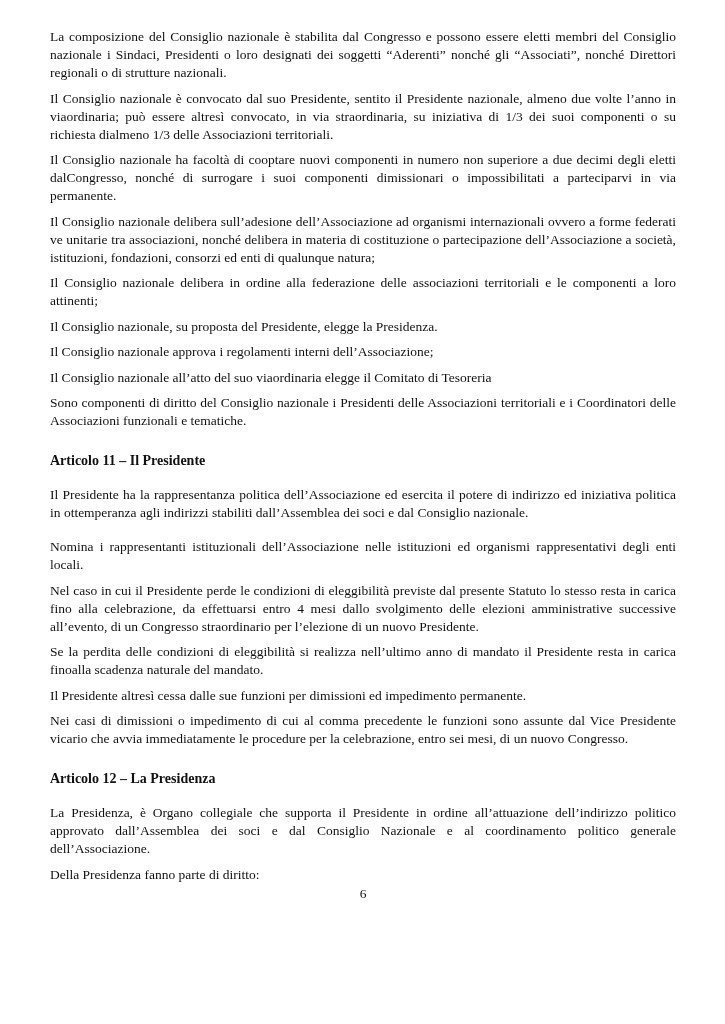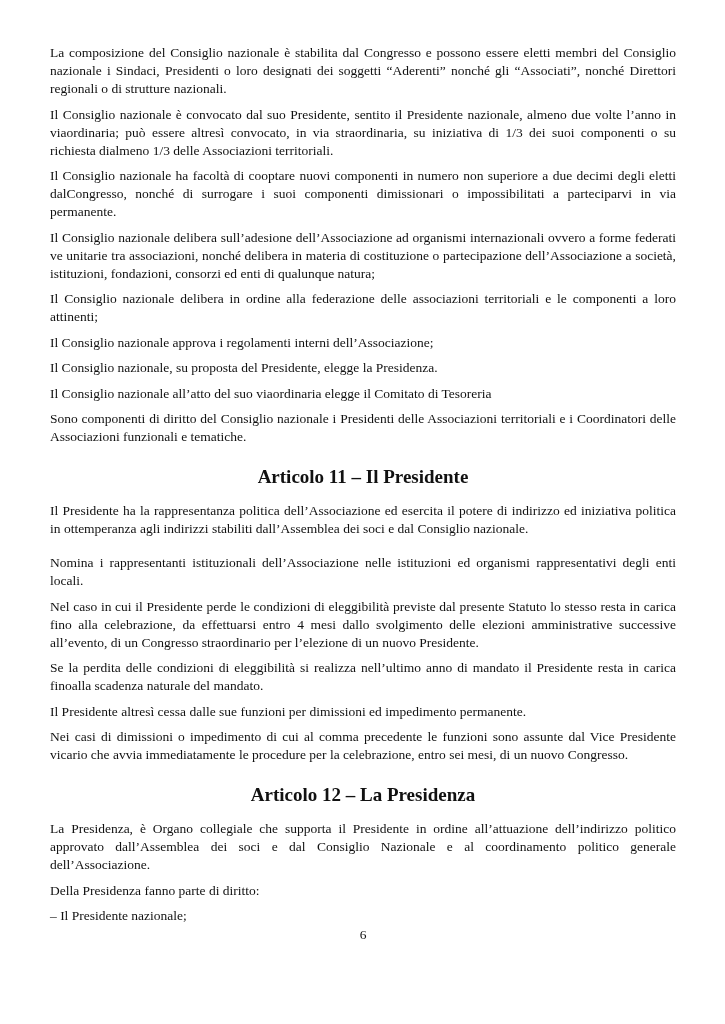--- a/index.html
+++ b/index.html
@@ -7,41 +7,40 @@
     padding: 0;
     background: #ffffff;
   }
   .page {
     position: relative;
     width: 725px;
     height: 1024px;
     margin: 0 auto;
     background: #ffffff;
     box-sizing: border-box;
-    padding: 44px 49px 0 50px;
+    padding: 28px 49px 0 50px;
     font-family: "Liberation Serif", "DejaVu Serif", serif;
     font-size: 13.5px;
     line-height: 18px;
     color: #111111;
   }
   .para {
     margin: 7.5px 0 0 0;
     text-align: justify;
   }
   .para.first {
     margin-top: 0;
   }
   .para.tight {
     margin-top: 16px;
   }
   .article-heading {
     margin: 22px 0 0 0;
-    text-align: center;
     font-weight: bold;
-    font-size: 19px;
+    font-size: 14px;
   }
   .article-heading.second {
   }
   .list-item {
     margin: 7.5px 0 0 0;
     text-align: left;
   }
   .page-number {
     margin: 1px 0 0 0;
     text-align: center;
@@ -57,23 +56,23 @@
 
 
   <p class="para">Il Consiglio nazionale è convocato dal suo Presidente, sentito il Presidente nazionale, almeno due volte l’anno in viaordinaria; può essere altresì convocato, in via straordinaria, su iniziativa di 1/3 dei suoi componenti o su richiesta dialmeno 1/3 delle Associazioni territoriali.</p>
 
   <p class="para">Il Consiglio nazionale ha facoltà di cooptare nuovi componenti in numero non superiore a due decimi degli eletti dalCongresso, nonché di surrogare i suoi componenti dimissionari o impossibilitati a parteciparvi in via permanente.</p>
 
   <p class="para">Il Consiglio nazionale delibera sull’adesione dell’Associazione ad organismi internazionali ovvero a forme federati ve unitarie tra associazioni, nonché delibera in materia di costituzione o partecipazione dell’Associazione a società, istituzioni, fondazioni, consorzi ed enti di qualunque natura;</p>
 
   <p class="para">Il Consiglio nazionale delibera in ordine alla federazione delle associazioni territoriali e le componenti a loro attinenti;</p>
 
+  <p class="para">Il Consiglio nazionale, su proposta del Presidente, elegge la Presidenza.</p>
+
   <p class="para">Il Consiglio nazionale approva i regolamenti interni dell’Associazione;</p>
-
-  <p class="para">Il Consiglio nazionale, su proposta del Presidente, elegge la Presidenza.</p>
 
   <p class="para">Il Consiglio nazionale all’atto del suo viaordinaria elegge il Comitato di Tesoreria</p>
 
   <p class="para">Sono componenti di diritto del Consiglio nazionale i Presidenti delle Associazioni territoriali e i Coordinatori delle Associazioni funzionali e tematiche.</p>
 
   <h2 class="article-heading">Articolo 11 – Il Presidente</h2>
 
   <p class="para tight">Il Presidente ha la rappresentanza politica dell’Associazione ed esercita il potere di indirizzo ed iniziativa politica in ottemperanza agli indirizzi stabiliti dall’Assemblea dei soci e dal Consiglio nazionale.</p>
 
   <p class="para tight">Nomina i rappresentanti istituzionali dell’Associazione nelle istituzioni ed organismi rappresentativi degli enti locali.</p>
@@ -85,17 +84,16 @@
   <p class="para">Il Presidente altresì cessa dalle sue funzioni per dimissioni ed impedimento permanente.</p>
 
   <p class="para">Nei casi di dimissioni o impedimento di cui al comma precedente le funzioni sono assunte dal Vice Presidente vicario che avvia immediatamente le procedure per la celebrazione, entro sei mesi, di un nuovo Congresso.</p>
 
   <h2 class="article-heading second">Articolo 12 – La Presidenza</h2>
 
   <p class="para tight">La Presidenza, è Organo collegiale che supporta il Presidente in ordine all’attuazione dell’indirizzo politico approvato dall’Assemblea dei soci e dal Consiglio Nazionale e al coordinamento politico generale dell’Associazione.</p>
 
   <p class="para">Della Presidenza fanno parte di diritto:</p>
 
-  <p class="list-item">– Il Presidente nazionale;</p>
 
   <p class="page-number">6</p>
 
 </div>
 
 </body></html>

